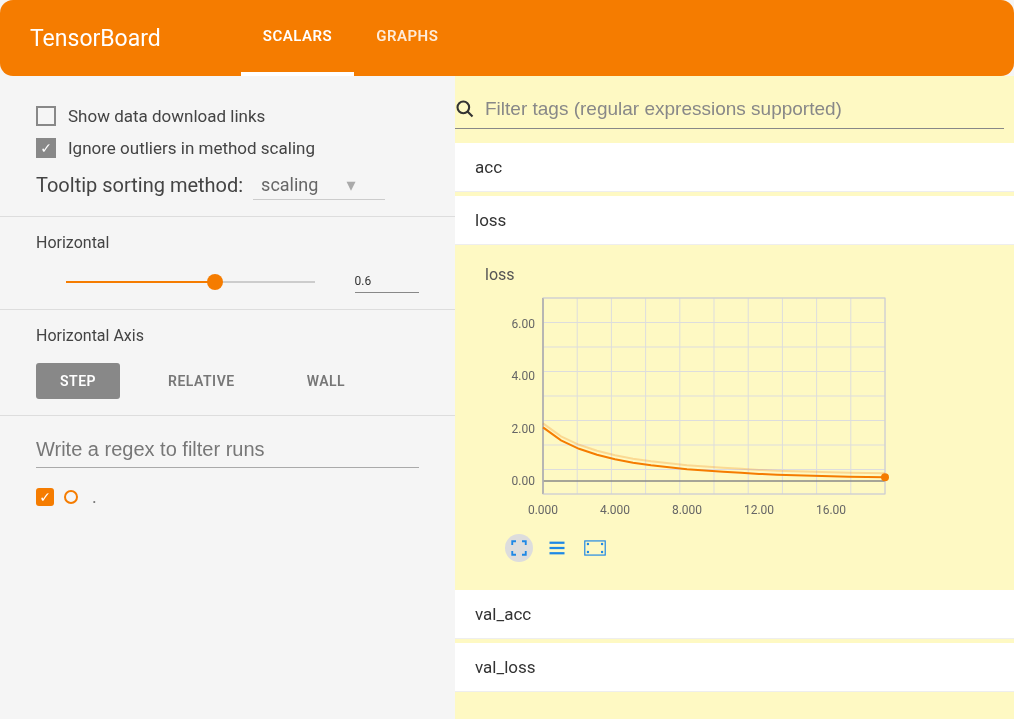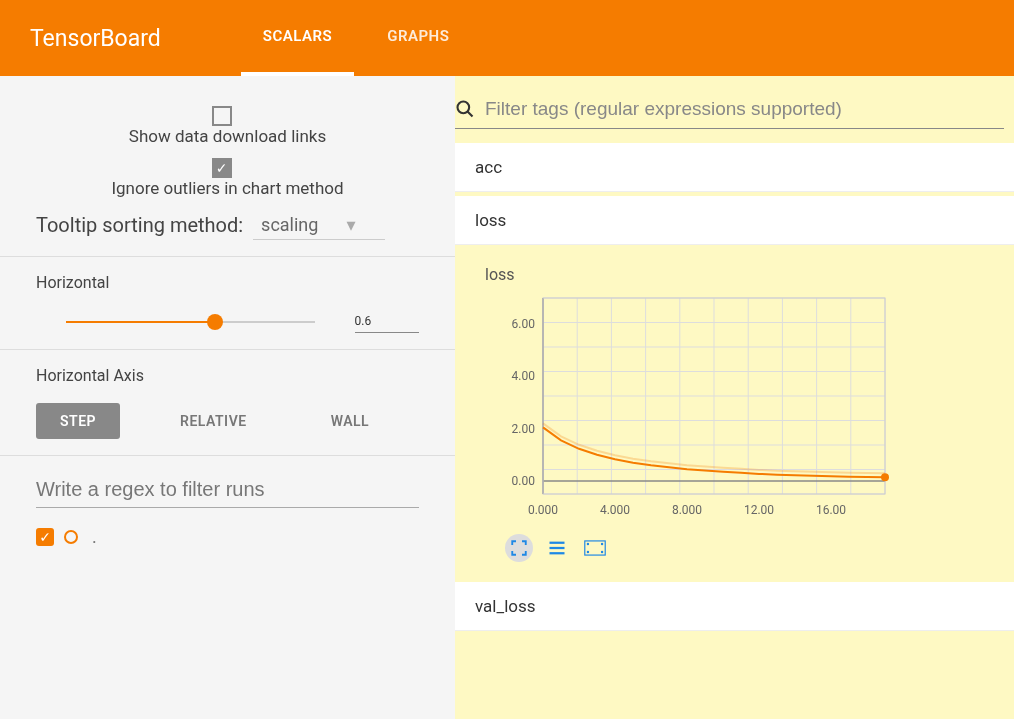--- a/index.html
+++ b/index.html
@@ -1,49 +1,49 @@
 <!DOCTYPE html>
 <html><head>
 <meta charset="utf-8">
 <style>
 * { box-sizing: border-box; margin: 0; padding: 0; }
 body { font-family: -apple-system, BlinkMacSystemFont, "Segoe UI", Roboto, Arial, sans-serif; background: #f5f5f5; width: 1014px; height: 719px; overflow: hidden; color: #333; }
 
-.header { background: #f57c00; height: 76px; display: flex; align-items: center; padding: 0 30px; }
+.header { background: #f57c00; height: 76px; display: flex; align-items: center; padding: 0 30px; border-radius: 13px; }
 .header-title { color: #fff; font-size: 23px; font-weight: 400; margin-right: 80px; }
-.tabs { display: flex; height: 100%; align-items: stretch; gap: 11px; }
+.tabs { display: flex; height: 100%; align-items: stretch; }
 .tab { color: rgba(255,255,255,0.85); font-size: 15px; font-weight: 600; letter-spacing: 0.5px; padding: 0 22px; display: flex; align-items: center; cursor: pointer; border-bottom: 4px solid transparent; }
 .tab.active { color: #fff; border-bottom: 4px solid #fff; }
 
 .main { display: flex; height: calc(100% - 76px); }
 
 .sidebar { width: 455px; background: #f5f5f5; overflow-y: auto; }
 .sidebar-section { padding: 16px 36px; border-bottom: 1px solid #ddd; }
 .sidebar-section.first { padding-top: 30px; }
 
-.chk-row { display: flex; align-items: center; margin-bottom: 12px; cursor: pointer; flex-direction: column; }
+.chk-row { display: flex; align-items: center; margin-bottom: 12px; cursor: pointer; }
 .chk { width: 20px; height: 20px; border: 2px solid #888; margin-right: 12px; display: flex; align-items: center; justify-content: center; }
 .chk.checked { background: #888; border-color: #888; }
 .chk-label { font-size: 17px; color: #444; }
 
 .tooltip-row { display: flex; align-items: center; margin-top: 10px; }
 .tooltip-label { font-size: 20px; color: #444; margin-right: 10px; }
 .select { font-size: 18px; color: #666; border: none; border-bottom: 1px solid #ccc; padding: 4px 30px 4px 8px; background: transparent; position: relative; display: flex; align-items: center; }
 .select-caret { margin-left: 28px; color: #aaa; }
 
 .section-label { font-size: 16px; color: #444; margin-bottom: 18px; }
 
 .slider-row { display: flex; align-items: center; }
 .slider { position: relative; width: 270px; height: 20px; margin-left: 30px; }
 .slider-track-bg { position: absolute; top: 9px; left: 0; right: 0; height: 2px; background: #ccc; }
 .slider-track-fill { position: absolute; top: 9px; left: 0; height: 2px; background: #f57c00; }
 .slider-thumb { position: absolute; width: 16px; height: 16px; border-radius: 50%; background: #f57c00; top: 2px; transform: translateX(-50%); }
 .slider-val { margin-left: 40px; font-size: 12px; color: #333; border-bottom: 1px solid #888; padding: 4px 0; width: 70px; }
 
-.axis-buttons { display: flex; gap: 36px; }
+.axis-buttons { display: flex; gap: 24px; }
 .axis-btn { padding: 10px 24px; font-size: 14px; font-weight: 600; letter-spacing: 0.5px; color: #777; cursor: pointer; border-radius: 3px; }
 .axis-btn.active { background: #888; color: #fff; }
 
 .runs-input { width: 100%; border: none; border-bottom: 1px solid #aaa; padding: 6px 0; font-size: 20px; color: #666; background: transparent; }
 .runs-input::placeholder { color: #777; }
 
 .run-chk-row { display: flex; align-items: center; margin-top: 18px; gap: 10px; }
 .run-chk { width: 18px; height: 18px; background: #f57c00; border-radius: 3px; display: flex; align-items: center; justify-content: center; }
 .run-circle { width: 14px; height: 14px; border: 2px solid #f57c00; border-radius: 50%; }
 .run-dot { font-size: 18px; color: #777; margin-left: 4px; }
@@ -86,21 +86,21 @@
 
     <div class="sidebar-section first">
       <div class="chk-row">
         <div class="chk"></div>
         <div class="chk-label">Show data download links</div>
       </div>
       <div class="chk-row">
         <div class="chk checked">
             <span class="check-mark">✓</span>
           </div>
-        <div class="chk-label">Ignore outliers in chart method</div>
+        <div class="chk-label">Ignore outliers in method scaling</div>
       </div>
       <div class="tooltip-row">
         <div class="tooltip-label">Tooltip sorting method:</div>
         <div class="select">
           <span>scaling</span>
           <span class="select-caret">▾</span>
         </div>
       </div>
     </div>
 
@@ -210,16 +210,17 @@
               <rect x="1" y="1" width="26" height="18"></rect>
               <circle cx="5" cy="5" r="0.8" fill="#1e88e5"></circle>
               <circle cx="23" cy="5" r="0.8" fill="#1e88e5"></circle>
               <circle cx="5" cy="15" r="0.8" fill="#1e88e5"></circle>
               <circle cx="23" cy="15" r="0.8" fill="#1e88e5"></circle>
             </svg>
         </div>
       </div>
     </div>
 
+    <div class="tag-section" style="margin-top:8px">val_acc</div>
     <div class="tag-section">val_loss</div>
 
   </div>
 </div>
 
 </body></html>

